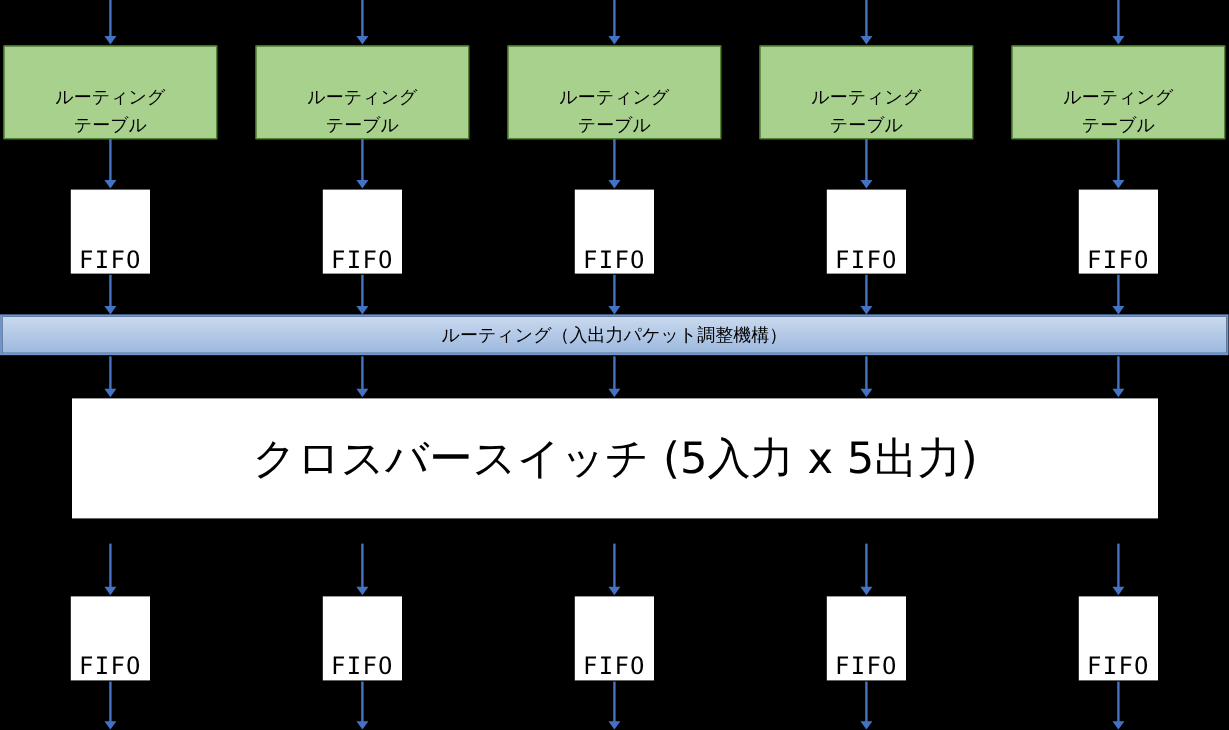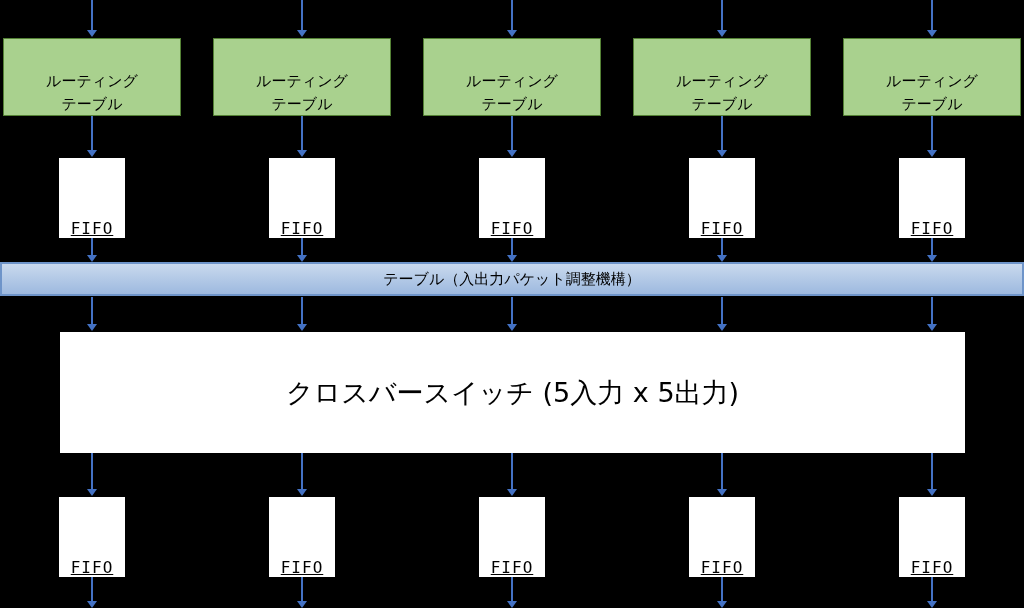--- a/index.html
+++ b/index.html
@@ -43,41 +43,41 @@
     display: flex; align-items: flex-end; justify-content: center;
     text-align: center; box-sizing: border-box;
   }
   .rt {
     top: 38px; width: 178px; height: 78px;
     background: var(--routing_fill, #A9D18E);
     border: 1.5px solid var(--routing_border, #548235);
     font-size: 15px; line-height: 1.5; white-space: pre-line;
   }
   .fifo {
-    width: 66px; height: 80px;
+    width: 66px; height: 70px;
     background: var(--box_fill, #fff);
     font-family: "DejaVu Sans Mono", monospace;
-    font-size: 16px; letter-spacing: 1px; text-decoration: underline;
+    font-size: 20px; letter-spacing: 1px;
   }
   .fin  { top: 158px; }
   .fout { top: 497px; }
 
   .arbiter {
     position: absolute; left: 0; top: 262px; width: 1024px; height: 34px;
     background: linear-gradient(180deg, var(--arbiter_top, #C9D9EE), var(--arbiter_bottom, #9DB9DF));
     border: 2px solid var(--arbiter_border, #6E94C9);
     box-sizing: border-box;
     display: flex; align-items: center; justify-content: center;
     font-size: 15px;
   }
   .crossbar {
-    position: absolute; left: 60px; top: 332px; width: 905px; height: 121px;
+    position: absolute; left: 60px; top: 332px; width: 905px; height: 100px;
     background: var(--box_fill, #fff);
     display: flex; align-items: center; justify-content: center;
-    font-size: 27px;
+    font-size: 36px;
   }
 </style>
 </head>
 <body>
 
 <div class="canvas">
 
   <div class="col x1">
     <div class="arrow a1"></div>
     <div class="arrow a2"></div>
@@ -150,21 +150,21 @@
     <span>FIFO</span>
   </div>
   <div class="box fifo fin x4">
     <span>FIFO</span>
   </div>
   <div class="box fifo fin x5">
     <span>FIFO</span>
   </div>
 
   <div class="arbiter">
-    <span>テーブル（入出力パケット調整機構）</span>
+    <span>ルーティング（入出力パケット調整機構）</span>
   </div>
 
   <div class="crossbar">
     <span>クロスバースイッチ  (5入力  x  5出力)</span>
   </div>
 
   <div class="box fifo fout x1">
     <span>FIFO</span>
   </div>
   <div class="box fifo fout x2">

